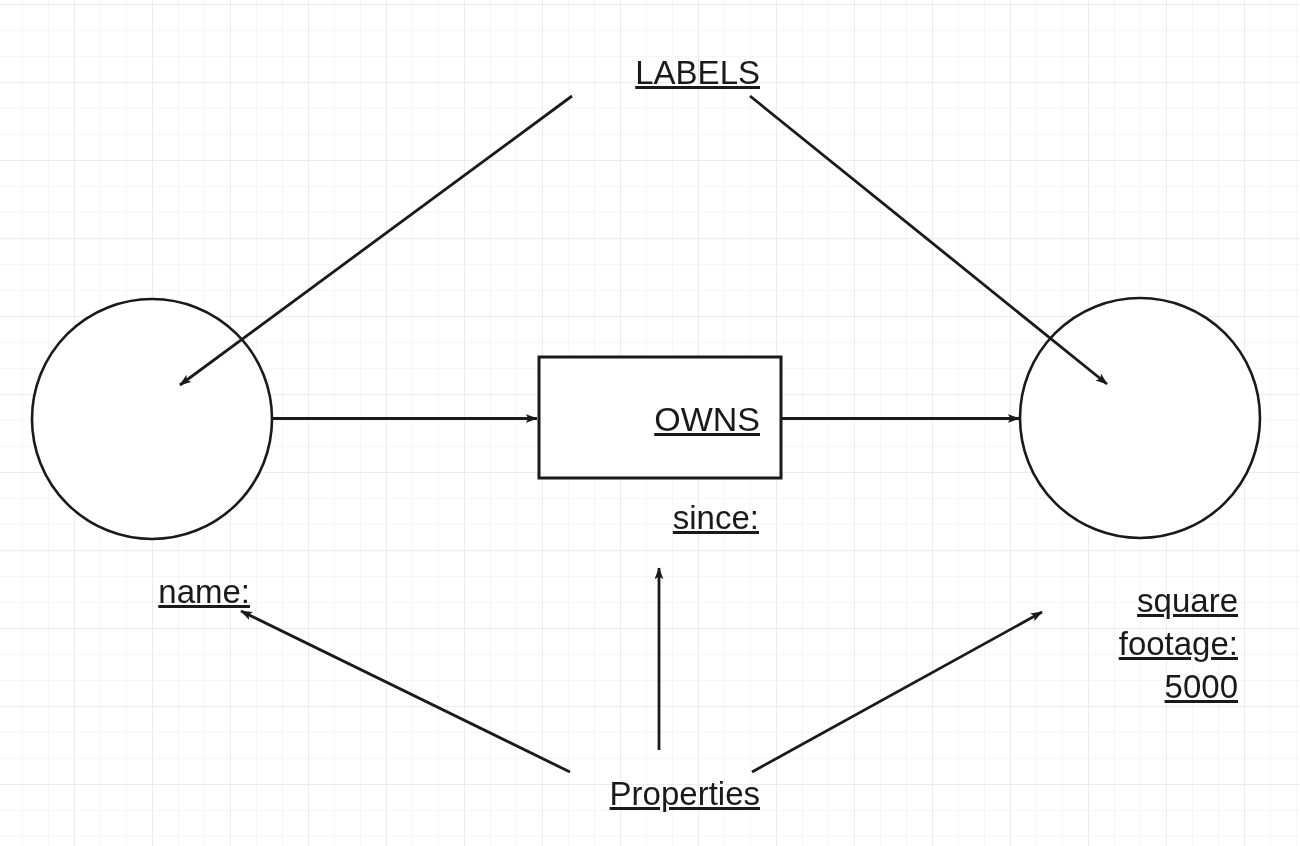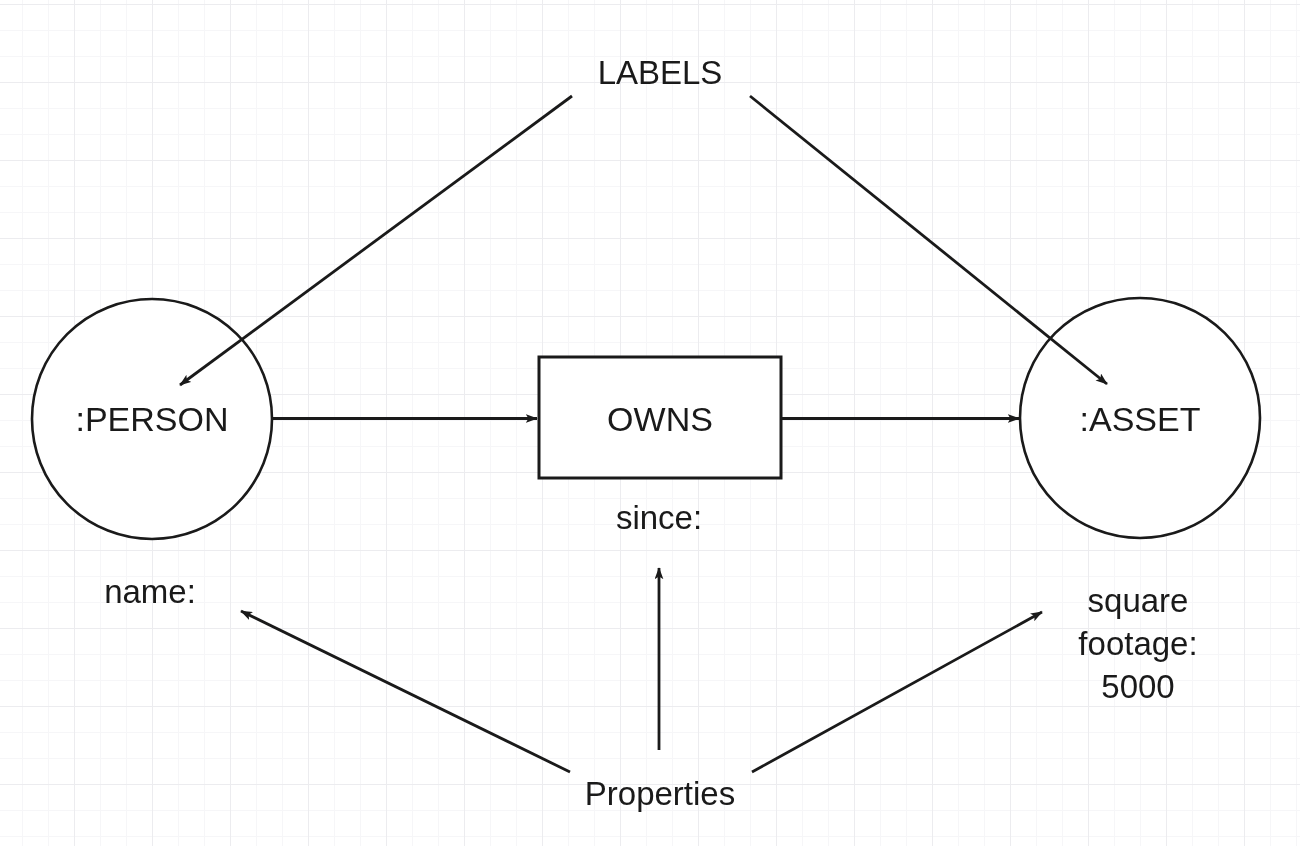--- a/index.html
+++ b/index.html
@@ -30,21 +30,22 @@
     width: 1300px;
     height: 846px;
   }
   .lbl {
     position: absolute;
     color: #1a1a1a;
     font-family: "Liberation Sans", sans-serif;
     font-size: 33px;
     line-height: 43px;
     white-space: pre;
-    text-align: center;
+    text-align: right;
+    text-decoration: underline;
     -webkit-font-smoothing: antialiased;
   }
   .lbl.multi { white-space: normal; }
   .node-label { font-size: 34px; }
 </style>
 </head>
 <body>
 
 <div id="canvas">
 
@@ -71,33 +72,31 @@
 
     <line x1="570" y1="772" x2="241" y2="611" stroke="#1a1a1a" stroke-width="2.8" marker-end="url(#arrowhead)"></line>
 
     <line x1="659" y1="750" x2="659" y2="568" stroke="#1a1a1a" stroke-width="2.8" marker-end="url(#arrowhead)"></line>
 
     <line x1="752" y1="772" x2="1042" y2="612" stroke="#1a1a1a" stroke-width="2.8" marker-end="url(#arrowhead)"></line>
   </svg>
 
   <div class="lbl" style="left:560px; top:51px; width:200px;">LABELS</div>
 
-  <div class="lbl node-label" style="left:52px; top:398px; width:200px;">:PERSON</div>
 
   <div class="lbl multi" style="left:50px; top:570px; width:200px;">
     <div>name:</div>
   </div>
 
   <div class="lbl node-label" style="left:560px; top:398px; width:200px;">OWNS</div>
 
   <div class="lbl multi" style="left:559px; top:496px; width:200px;">
     <div>since:</div>
   </div>
 
-  <div class="lbl node-label" style="left:1040px; top:398px; width:200px;">:ASSET</div>
 
   <div class="lbl multi" style="left:1038px; top:551px; width:200px;margin-top:28px;">
     <div>square</div>
     <div>footage:</div>
     <div>5000</div>
   </div>
 
   <div class="lbl" style="left:560px; top:772px; width:200px;">Properties</div>
 
 </div>

